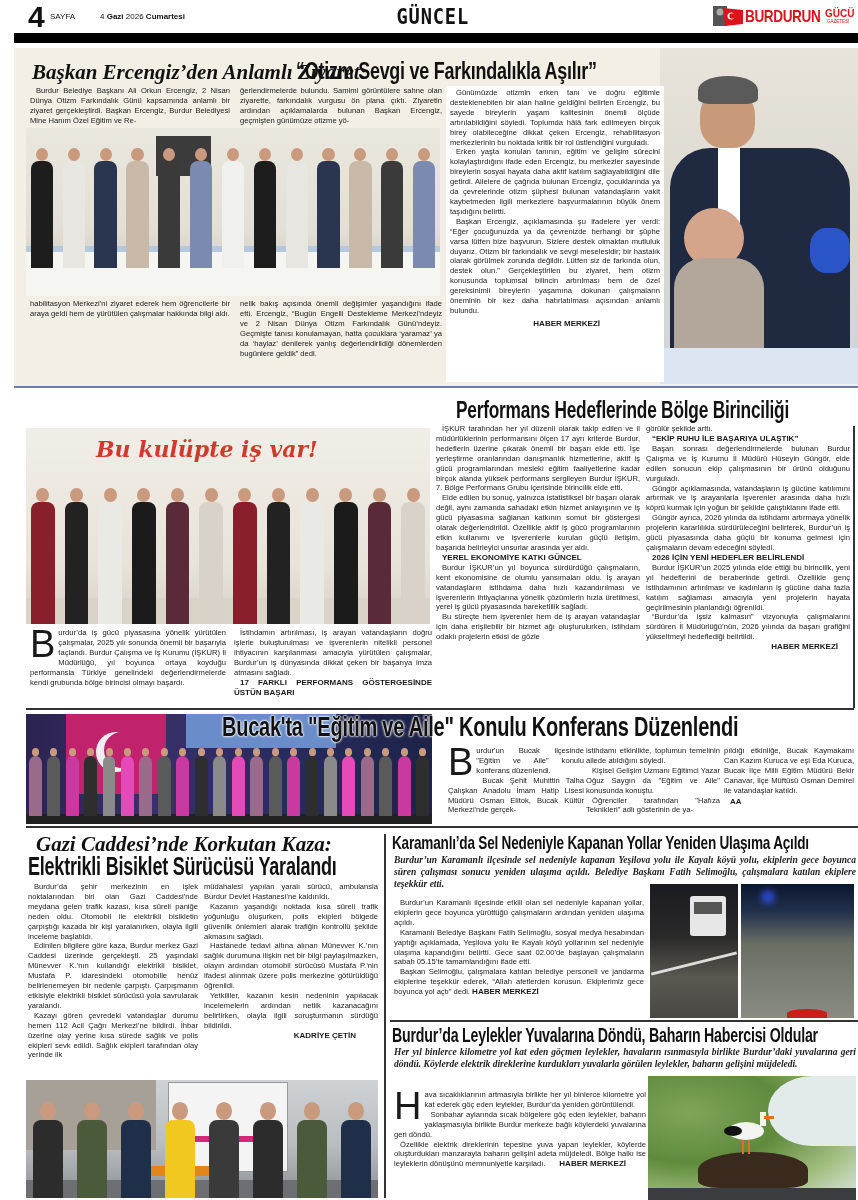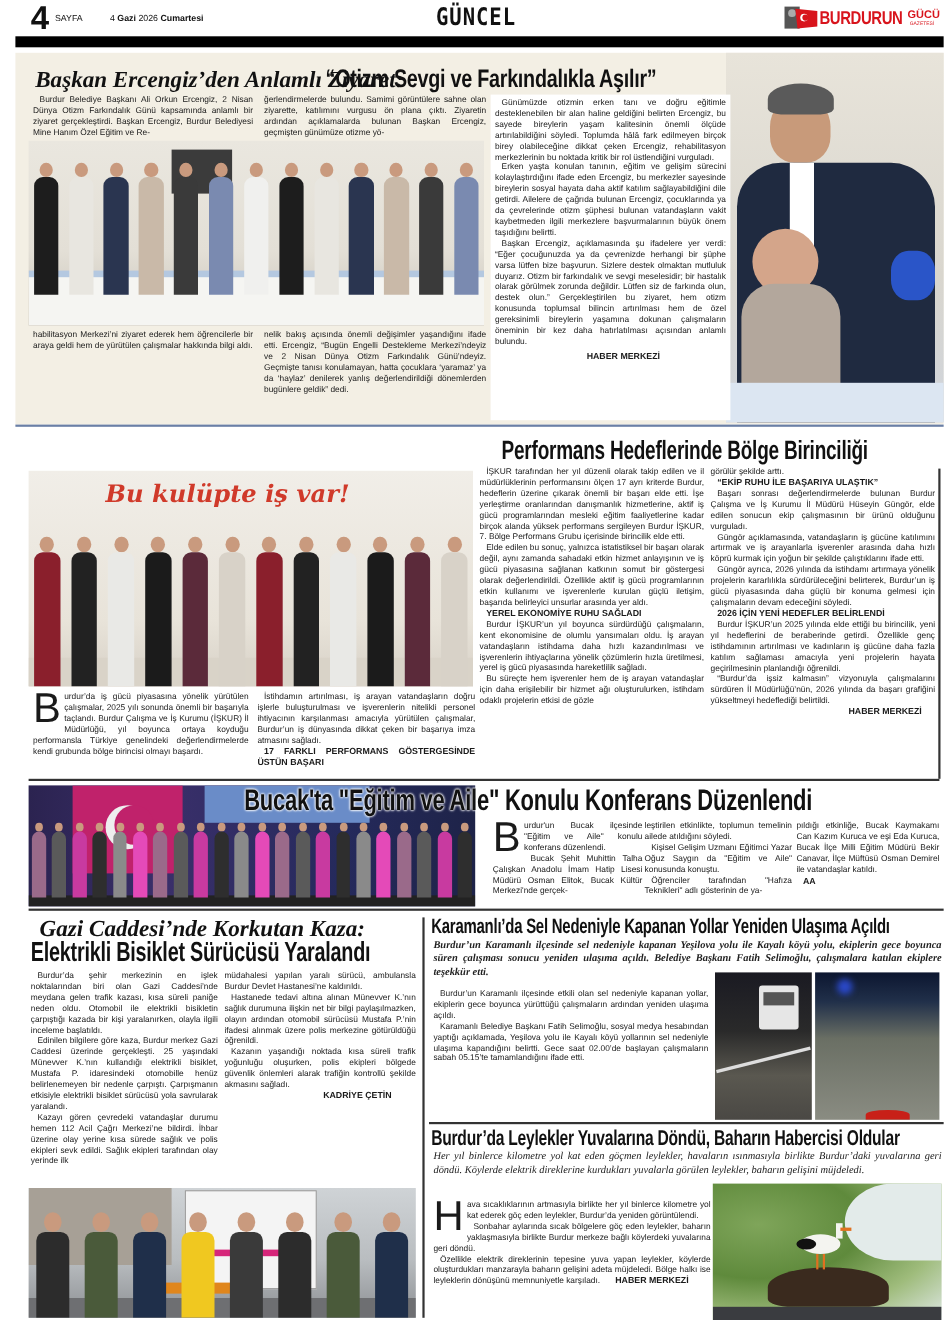--- a/index.html
+++ b/index.html
@@ -66,21 +66,21 @@
   <div style="position:absolute;left:0;top:300px;width:198px;height:36px;background:#dce6f2"></div>
 </div>
 <div class="abs" style="left:24px;top:54px;width:640px;height:30px">
   <span class="serif-it" style="font-size:21px;font-weight:bold;position:absolute;left:8px;top:6px;white-space:nowrap">Başkan Ercengiz’den Anlamlı Ziyaret:</span>
   <span class="cond" style="font-size:23px;position:absolute;left:272px;top:4px;transform:scaleX(0.78)">“Otizm Sevgi ve Farkındalıkla Aşılır”</span>
 </div>
 <div class="abs txt" style="left:30px;top:86px;width:200px">
     <p>Burdur Belediye Başkanı Ali Orkun Ercengiz, 2 Nisan Dünya Otizm Farkındalık Günü kapsamında anlamlı bir ziyaret gerçekleştirdi. Başkan Ercengiz, Burdur Belediyesi Mine Hanım Özel Eğitim ve Re-</p>
   </div>
 <div class="abs txt" style="left:240px;top:86px;width:202px">
-    <p class="ni">ğerlendirmelerde bulundu. Samimi görüntülere sahne olan ziyarette, katılımını vurgusu ön plana çıktı. Ziyaretin ardından açıklamalarda bulunan Başkan Ercengiz, geçmişten günümüze otizme yö-</p>
+    <p class="ni">ğerlendirmelerde bulundu. Samimi görüntülere sahne olan ziyarette, farkındalık vurgusu ön plana çıktı. Ziyaretin ardından açıklamalarda bulunan Başkan Ercengiz, geçmişten günümüze otizme yö-</p>
   </div>
 
 <div class="photo" style="left:26px;top:128px;width:414px;height:168px;background:linear-gradient(180deg,#eae7df 0%,#e3dfd6 60%,#c9c3b8 100%)">
   <div style="position:absolute;left:130px;top:8px;width:55px;height:40px;background:#3b3b3b"></div>
   <div style="position:absolute;left:0;top:120px;width:414px;height:48px;background:#f5f5f2"></div>
   <div style="position:absolute;left:0;top:118px;width:414px;height:6px;background:#b4c8e0"></div>
   <div id="otizm-people">
       <div style="position: absolute; left: 4.77692px; top: 20px; width: 22.2923px; height: 120px;">
         <div style="width:12.101538461538462px;height:13.375384615384615px;margin:0 auto;border-radius:50%;background:#c99a7e"></div>
                    <div style="width:100%;height:106.62461538461538px;background:#1d1d1d;border-radius:8px 8px 0 0"></div>
@@ -209,21 +209,21 @@
 <div class="abs txt" style="left:30px;top:628px;width:196px">
   <span class="dropcap">B</span><span>urdur’da iş gücü piyasasına yönelik yürütülen çalışmalar, 2025 yılı sonunda önemli bir başarıyla taçlandı. Burdur Çalışma ve İş Kurumu (İŞKUR) İl Müdürlüğü, yıl boyunca ortaya koyduğu performansla Türkiye genelindeki değerlendirmelerde kendi grubunda bölge birincisi olmayı başardı.</span>
 </div>
 <div class="abs txt" style="left:234px;top:628px;width:198px">
   <p>İstihdamın artırılması, iş arayan vatandaşların doğru işlerle buluşturulması ve işverenlerin nitelikli personel ihtiyacının karşılanması amacıyla yürütülen çalışmalar, Burdur’un iş dünyasında dikkat çeken bir başarıya imza atmasını sağladı.</p>
   <div class="sub">17 FARKLI PERFORMANS GÖSTERGESİNDE ÜSTÜN BAŞARI</div>
 </div>
 <div class="abs txt" style="left:436px;top:424px;width:204px">
   <p>İŞKUR tarafından her yıl düzenli olarak takip edilen ve il müdürlüklerinin performansını ölçen 17 ayrı kriterde Burdur, hedeflerin üzerine çıkarak önemli bir başarı elde etti. İşe yerleştirme oranlarından danışmanlık hizmetlerine, aktif iş gücü programlarından mesleki eğitim faaliyetlerine kadar birçok alanda yüksek performans sergileyen Burdur İŞKUR, 7. Bölge Performans Grubu içerisinde birincilik elde etti.</p>
   <p>Elde edilen bu sonuç, yalnızca istatistiksel bir başarı olarak değil, aynı zamanda sahadaki etkin hizmet anlayışının ve iş gücü piyasasına sağlanan katkının somut bir göstergesi olarak değerlendirildi. Özellikle aktif iş gücü programlarının etkin kullanımı ve işverenlerle kurulan güçlü iletişim, başarıda belirleyici unsurlar arasında yer aldı.</p>
-  <div class="sub">YEREL EKONOMİYE RUHU SAĞLADI</div>
+  <div class="sub">YEREL EKONOMİYE KATKI GÜNCEL</div>
   <p>Burdur İŞKUR’un yıl boyunca sürdürdüğü çalışmaların, kent ekonomisine de olumlu yansımaları oldu. İş arayan vatandaşların istihdama daha hızlı kazandırılması ve işverenlerin ihtiyaçlarına yönelik çözümlerin hızla üretilmesi, yerel iş gücü piyasasında hareketlilik sağladı.</p>
   <p>Bu süreçte hem işverenler hem de iş arayan vatandaşlar için daha erişilebilir bir hizmet ağı oluşturulurken, istihdam odaklı projelerin etkisi de gözle</p>
 </div>
 <div class="abs txt" style="left:646px;top:424px;width:204px">
   <p class="ni">görülür şekilde arttı.</p>
   <div class="sub">“EKİP RUHU İLE BAŞARIYA ULAŞTIK”</div>
   <p>Başarı sonrası değerlendirmelerde bulunan Burdur Çalışma ve İş Kurumu İl Müdürü Hüseyin Güngör, elde edilen sonucun ekip çalışmasının bir ürünü olduğunu vurguladı.</p>
   <p>Güngör açıklamasında, vatandaşların iş gücüne katılımını artırmak ve iş arayanlarla işverenler arasında daha hızlı köprü kurmak için yoğun bir şekilde çalıştıklarını ifade etti.</p>
   <p>Güngör ayrıca, 2026 yılında da istihdamı artırmaya yönelik projelerin kararlılıkla sürdürüleceğini belirterek, Burdur’un iş gücü piyasasında daha güçlü bir konuma gelmesi için çalışmaların devam edeceğini söyledi.</p>
   <div class="sub">2026 İÇİN YENİ HEDEFLER BELİRLENDİ</div>
@@ -332,43 +332,44 @@
     </div>
 </div>
 <div class="abs" style="left:222px;top:712px;width:636px;height:32px">
   <span class="cond" style="font-size:27px;position:absolute;left:0;top:0;transform:scaleX(0.74);color:#111;text-shadow:0 0 3px #fff,0 0 3px #fff,0 0 2px #fff">Bucak'ta "Eğitim ve Aile" Konulu Konferans Düzenlendi</span>
 </div>
 <div class="abs txt" style="left:448px;top:746px;width:136px">
   <span class="dropcap">B</span><span>urdur'un Bucak ilçesinde "Eğitim ve Aile" konulu konferans düzenlendi.</span>
   <p>Bucak Şehit Muhittin Talha Çalışkan Anadolu İmam Hatip Lisesi Müdürü Osman Elitok, Bucak Kültür Merkezi'nde gerçek-</p>
 </div>
 <div class="abs txt" style="left:586px;top:746px;width:134px">
-  <p class="ni">leştirilen etkinlikte, toplumun temelinin ailede atıldığını söyledi.</p>
+  <p class="ni">istihdamı etkinlikte, toplumun temelinin ailede atıldığını söyledi.</p>
   <p>Kişisel Gelişim Uzmanı Eğitimci Yazar Oğuz Saygın da "Eğitim ve Aile" konusunda konuştu.</p>
   <p>Öğrenciler tarafından "Hafıza Teknikleri" adlı gösterinin de ya-</p>
 </div>
 <div class="abs txt" style="left:724px;top:746px;width:130px">
   <p class="ni">pıldığı etkinliğe, Bucak Kaymakamı Can Kazım Kuruca ve eşi Eda Kuruca, Bucak İlçe Milli Eğitim Müdürü Bekir Canavar, İlçe Müftüsü Osman Demirel ile vatandaşlar katıldı.</p>
   <div class="byline" style="text-align:left;padding-left:6px;margin-top:1px">AA</div>
 </div>
 <div class="hrule" style="left:26px;top:826px;width:832px"></div>
 
 <div class="abs" style="left:26px;top:832px;width:360px;height:48px">
   <div class="serif-it" style="font-size:21px;font-weight:bold;position:absolute;left:10px;top:0;white-space:nowrap">Gazi Caddesi’nde Korkutan Kaza:</div>
   <span class="cond" style="font-size:25px;position:absolute;left:2px;top:20px;transform:scaleX(0.72)">Elektrikli Bisiklet Sürücüsü Yaralandı</span>
 </div>
 <div class="abs txt" style="left:28px;top:882px;width:170px">
   <p>Burdur’da şehir merkezinin en işlek noktalarından biri olan Gazi Caddesi’nde meydana gelen trafik kazası, kısa süreli paniğe neden oldu. Otomobil ile elektrikli bisikletin çarpıştığı kazada bir kişi yaralanırken, olayla ilgili inceleme başlatıldı.</p>
   <p>Edinilen bilgilere göre kaza, Burdur merkez Gazi Caddesi üzerinde gerçekleşti. 25 yaşındaki Münevver K.’nın kullandığı elektrikli bisiklet, Mustafa P. idaresindeki otomobille henüz belirlenemeyen bir nedenle çarpıştı. Çarpışmanın etkisiyle elektrikli bisiklet sürücüsü yola savrularak yaralandı.</p>
   <p>Kazayı gören çevredeki vatandaşlar durumu hemen 112 Acil Çağrı Merkezi’ne bildirdi. İhbar üzerine olay yerine kısa sürede sağlık ve polis ekipleri sevk edildi. Sağlık ekipleri tarafından olay yerinde ilk</p>
 </div>
 <div class="abs txt" style="left:204px;top:882px;width:174px">
   <p class="ni">müdahalesi yapılan yaralı sürücü, ambulansla Burdur Devlet Hastanesi’ne kaldırıldı.</p>
+  <p>Kazanın yaşandığı noktada kısa süreli trafik yoğunluğu oluşurken, polis ekipleri bölgede güvenlik önlemleri alarak trafiğin kontrollü şekilde akmasını sağladı.</p>
   <p>Hastanede tedavi altına alınan Münevver K.’nın sağlık durumuna ilişkin net bir bilgi paylaşılmazken, olayın ardından otomobil sürücüsü Mustafa P.’nin ifadesi alınmak üzere polis merkezine götürüldüğü öğrenildi.</p>
-  <p>Kazanın yaşandığı noktada kısa süreli trafik yoğunluğu oluşurken, polis ekipleri bölgede güvenlik önlemleri alarak trafiğin kontrollü şekilde akmasını sağladı.</p>
+  <p>Yetkililer, kazanın kesin nedeninin yapılacak incelemelerin ardından netlik kazanacağını belirtirken, olayla ilgili soruşturmanın sürdüğü bildirildi.</p>
   <div class="byline" style="padding-right:22px">KADRİYE ÇETİN</div>
 </div>
 <div class="photo" style="left:26px;top:1080px;width:352px;height:118px;background:linear-gradient(180deg,#cfd3d6 0%,#b9bdc0 55%,#8d9094 100%)">
   <div style="position:absolute;left:0;top:0;width:130px;height:70px;background:#a7a096"></div>
   <div style="position:absolute;left:142px;top:2px;width:120px;height:90px;background:#f4f4f4;border:1px solid #999"></div>
   <div style="position:absolute;left:150px;top:56px;width:100px;height:6px;background:#d6267a"></div>
   <div style="position:absolute;left:0;top:100px;width:352px;height:18px;background:#6e6f72"></div>
   <div style="position:absolute;left:110px;top:86px;width:80px;height:10px;background:#e0861c"></div>
   <div id="kaza-people">
       <div style="position: absolute; left: 6.6px; top: 22px; width: 30.8px; height: 96px;">
@@ -409,36 +410,37 @@
 
 <div class="abs" style="left:392px;top:832px;width:466px;height:22px">
   <span class="cond" style="font-size:19px;position:absolute;left:0;top:0;transform:scaleX(0.715)">Karamanlı’da Sel Nedeniyle Kapanan Yollar Yeniden Ulaşıma Açıldı</span>
 </div>
 <div class="abs serif-it" style="left:394px;top:854px;width:462px;font-size:9.5px;line-height:12px;font-weight:bold;text-align:justify;color:#222">
   <span>Burdur’un Karamanlı ilçesinde sel nedeniyle kapanan Yeşilova yolu ile Kayalı köyü yolu, ekiplerin gece boyunca süren çalışması sonucu yeniden ulaşıma açıldı. Belediye Başkanı Fatih Selimoğlu, çalışmalara katılan ekiplere teşekkür etti.</span>
 </div>
 <div class="abs txt" style="left:394px;top:898px;width:250px">
   <p>Burdur’un Karamanlı ilçesinde etkili olan sel nedeniyle kapanan yollar, ekiplerin gece boyunca yürüttüğü çalışmaların ardından yeniden ulaşıma açıldı.</p>
   <p>Karamanlı Belediye Başkanı Fatih Selimoğlu, sosyal medya hesabından yaptığı açıklamada, Yeşilova yolu ile Kayalı köyü yollarının sel nedeniyle ulaşıma kapandığını belirtti. Gece saat 02.00’de başlayan çalışmaların sabah 05.15’te tamamlandığını ifade etti.</p>
+  <p><span>Başkan Selimoğlu, çalışmalara katılan belediye personeli ve jandarma ekiplerine teşekkür ederek, “Allah afetlerden korusun. Ekiplerimiz gece boyunca yol açtı” dedi.</span> <b style="font-size:8px">HABER MERKEZİ</b></p>
 </div>
 <div class="photo" style="left:650px;top:884px;width:88px;height:134px;background:linear-gradient(180deg,#1a1a22 0%,#2a2a2a 40%,#5a5850 70%,#4a4844 100%)">
   <div style="position:absolute;left:40px;top:12px;width:36px;height:40px;background:#e6e6e6;border-radius:3px"></div>
   <div style="position:absolute;left:44px;top:18px;width:28px;height:12px;background:#555"></div>
   <div style="position:absolute;left:0;top:78px;width:88px;height:3px;background:#ddd;transform:rotate(-14deg)"></div>
 </div>
 <div class="photo" style="left:741px;top:884px;width:113px;height:134px;background:linear-gradient(180deg,#0c1630 0%,#21304a 20%,#6a6f64 45%,#8a8c82 100%)">
   <div style="position:absolute;left:20px;top:6px;width:14px;height:14px;border-radius:50%;background:#2a48c8;filter:blur(3px)"></div>
   <div style="position:absolute;left:46px;top:125px;width:40px;height:9px;background:#c82018;border-radius:50% 50% 0 0"></div>
 </div>
 <div class="hrule" style="left:390px;top:1020px;width:468px"></div>
 
 <div class="abs" style="left:392px;top:1024px;width:466px;height:22px">
   <span class="cond" style="font-size:19.5px;position:absolute;left:0;top:0;transform:scaleX(0.728)">Burdur’da Leylekler Yuvalarına Döndü, Baharın Habercisi Oldular</span>
 </div>
-<div class="abs serif-it" style="left:394px;top:1046px;width:462px;font-size:9.5px;line-height:12px;font-weight:normal;text-align:justify;color:#222">
+<div class="abs serif-it" style="left:394px;top:1046px;width:462px;font-size:9.5px;line-height:12px;font-weight:bold;text-align:justify;color:#222">
   <span>Her yıl binlerce kilometre yol kat eden göçmen leylekler, havaların ısınmasıyla birlikte Burdur’daki yuvalarına geri döndü. Köylerde elektrik direklerine kurdukları yuvalarla görülen leylekler, baharın gelişini müjdeledi.</span>
 </div>
 <div class="abs txt" style="left:394px;top:1090px;width:252px">
   <span class="dropcap">H</span><span>ava sıcaklıklarının artmasıyla birlikte her yıl binlerce kilometre yol kat ederek göç eden leylekler, Burdur’da yeniden görüntülendi.</span>
   <p>Sonbahar aylarında sıcak bölgelere göç eden leylekler, baharın yaklaşmasıyla birlikte Burdur merkeze bağlı köylerdeki yuvalarına geri döndü.</p>
   <p>Özellikle elektrik direklerinin tepesine yuva yapan leylekler, köylerde oluşturdukları manzarayla baharın gelişini adeta müjdeledi. Bölge halkı ise leyleklerin dönüşünü memnuniyetle karşıladı.</p>
   <div class="byline" style="margin-top:-10px;padding-right:20px">HABER MERKEZİ</div>
 </div>
 <div class="photo" style="left:648px;top:1076px;width:208px;height:124px;background:radial-gradient(ellipse at 20% 30%,#7fa55a 0%,#5f8a3c 40%,#9fbc7c 70%,#dfe8e6 100%)">
   <div style="position:absolute;left:120px;top:0;width:88px;height:70px;background:#e3ebea;border-radius:50% 0 0 50%"></div>

